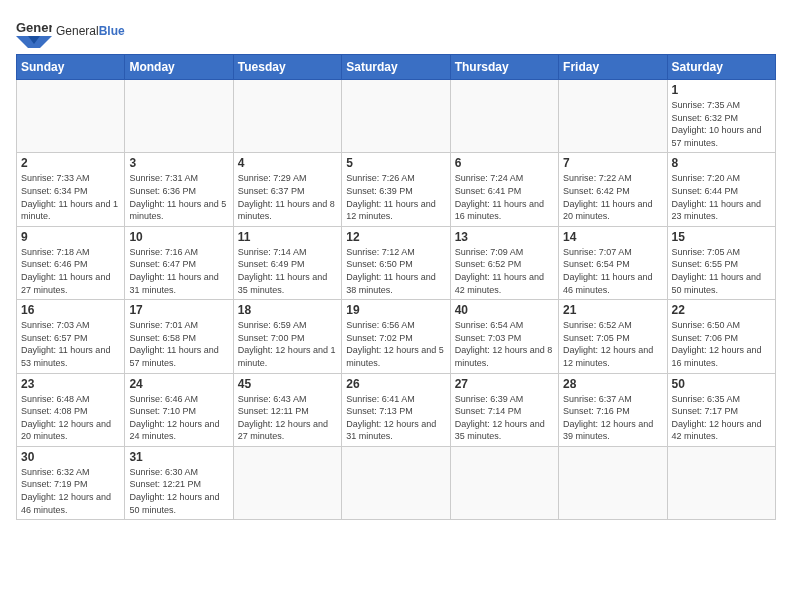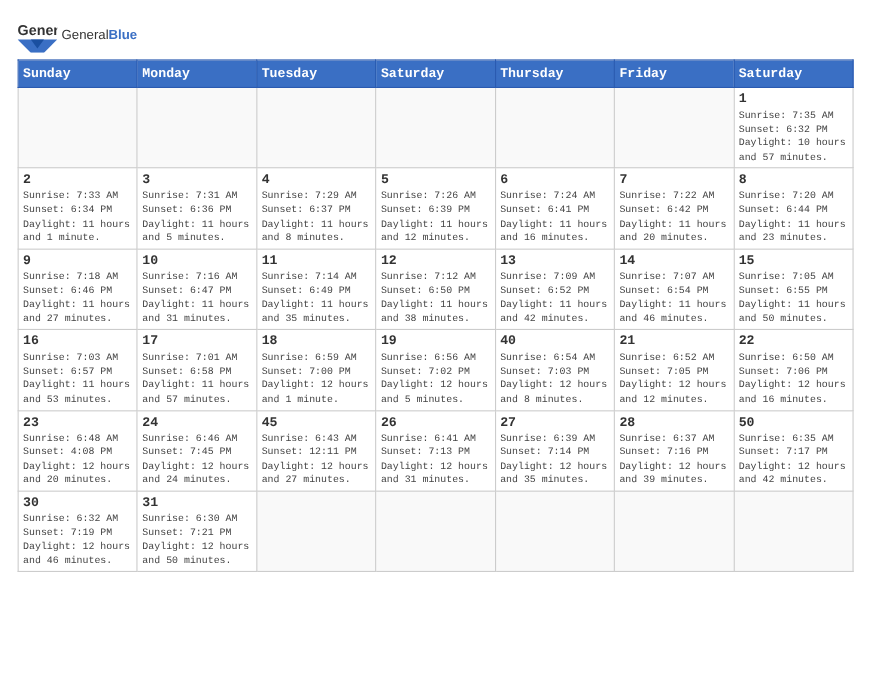--- a/index.html
+++ b/index.html
@@ -34,21 +34,20 @@
       color: #333;
     }
     .location {
       font-size: 14px;
       color: #555;
     }
     table {
       width: 100%;
       border-collapse: collapse;
       table-layout: fixed;
-      font-family: Liberation Mono, monospace;
     }
     th {
       background-color: #3a6fc4;
       color: #fff;
       font-size: 12px;
       font-weight: bold;
       padding: 5px 4px;
       text-align: left;
       border: 1px solid #2a5ab0;
     }
@@ -284,21 +283,21 @@
         <td>
           <span class="day-number">23</span>
           <div class="day-info">Sunrise: 6:48 AM
 Sunset: 4:08 PM
 Daylight: 12 hours
 and 20 minutes.</div>
         </td>
         <td>
           <span class="day-number">24</span>
           <div class="day-info">Sunrise: 6:46 AM
-Sunset: 7:45 PM
+Sunset: 7:10 PM
 Daylight: 12 hours
 and 24 minutes.</div>
         </td>
         <td>
           <span class="day-number">45</span>
           <div class="day-info">Sunrise: 6:43 AM
 Sunset: 12:11 PM
 Daylight: 12 hours
 and 27 minutes.</div>
         </td>
@@ -335,21 +334,21 @@
         <td>
           <span class="day-number">30</span>
           <div class="day-info">Sunrise: 6:32 AM
 Sunset: 7:19 PM
 Daylight: 12 hours
 and 46 minutes.</div>
         </td>
         <td>
           <span class="day-number">31</span>
           <div class="day-info">Sunrise: 6:30 AM
-Sunset: 7:21 PM
+Sunset: 12:21 PM
 Daylight: 12 hours
 and 50 minutes.</div>
         </td>
         <td class="empty"></td>
         <td class="empty"></td>
         <td class="empty"></td>
         <td class="empty"></td>
         <td class="empty"></td>
       </tr>
     </tbody>

